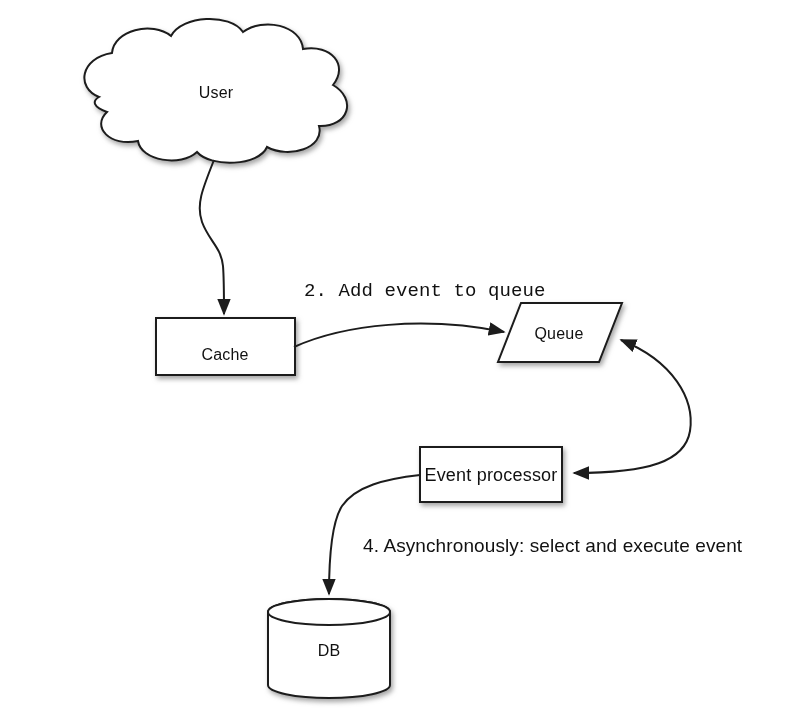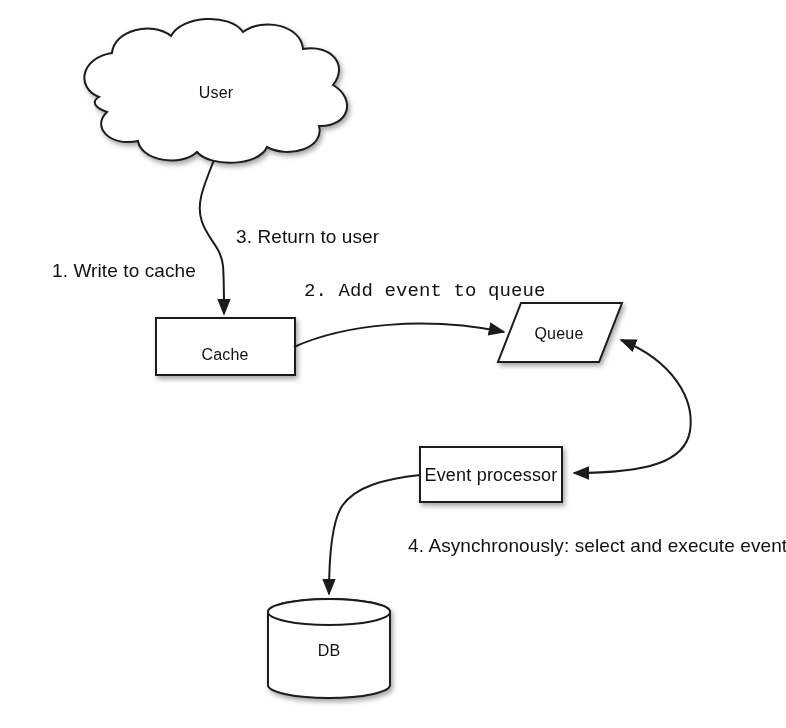--- a/index.html
+++ b/index.html
@@ -101,17 +101,15 @@
       <ellipse cx="329" cy="612" rx="61" ry="13"></ellipse>
     </g>
   </svg>
 
   <div class="node-label" style="left:216px; top:93px;">User</div>
   <div class="node-label" style="left:225px; top:347px;margin-top:8px;">Cache</div>
   <div class="node-label" style="left:559px; top:334px;">Queue</div>
   <div class="node-label" style="left:491px; top:475px; font-size:18px;">Event processor</div>
   <div class="node-label" style="left:329px; top:651px;">DB</div>
 
-  <div class="edge-label" style="left:52px; top:260px;">1. Write to cache</div>
   <div class="edge-label" style="left:304px; top:280px;font-family:Liberation Mono, monospace;">2. Add event to queue</div>
-  <div class="edge-label" style="left:236px; top:226px;">3. Return to user</div>
-  <div class="edge-label" style="left:363px; top:535px;margin-left:45px;">4. Asynchronously: select and execute event</div>
+  <div class="edge-label" style="left:363px; top:535px;">4. Asynchronously: select and execute event</div>
 </div>
 
 </body></html>

